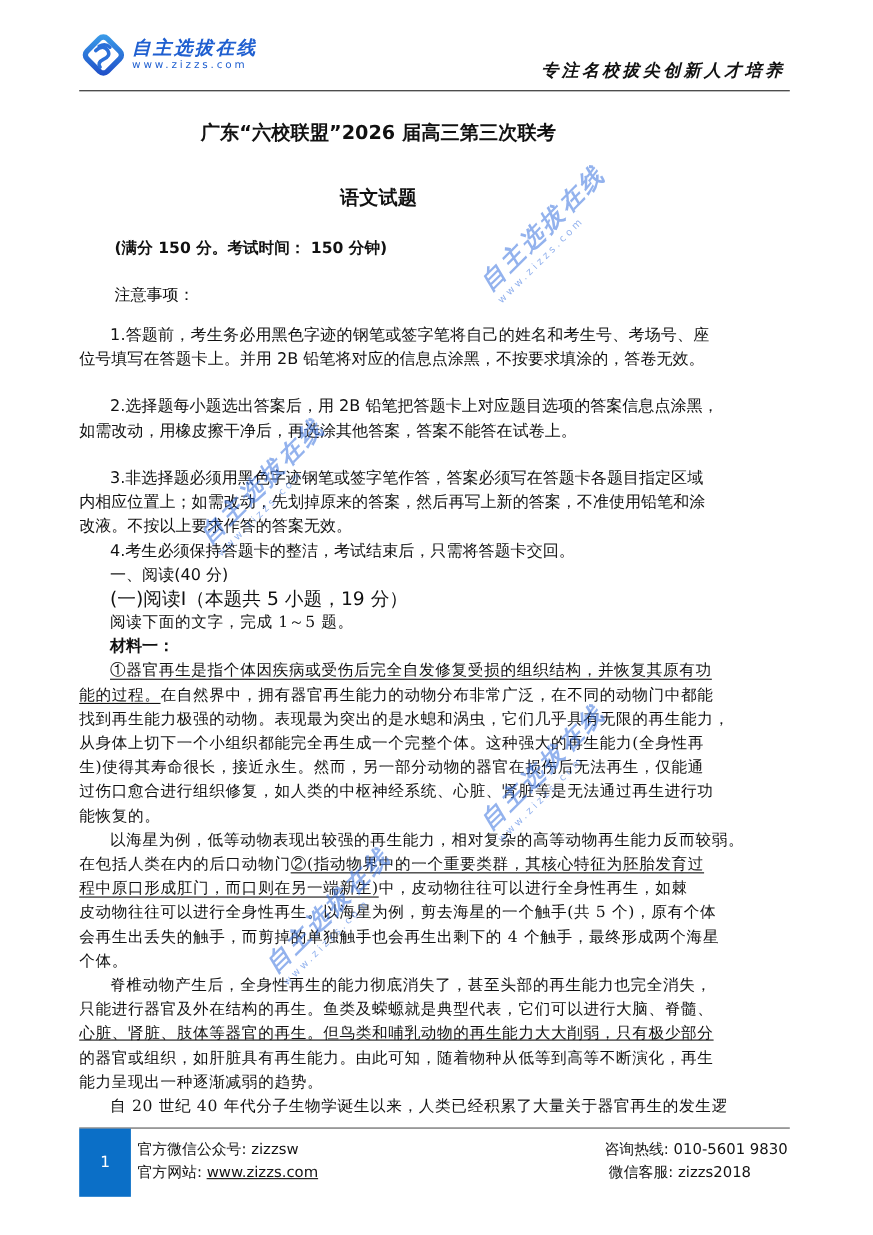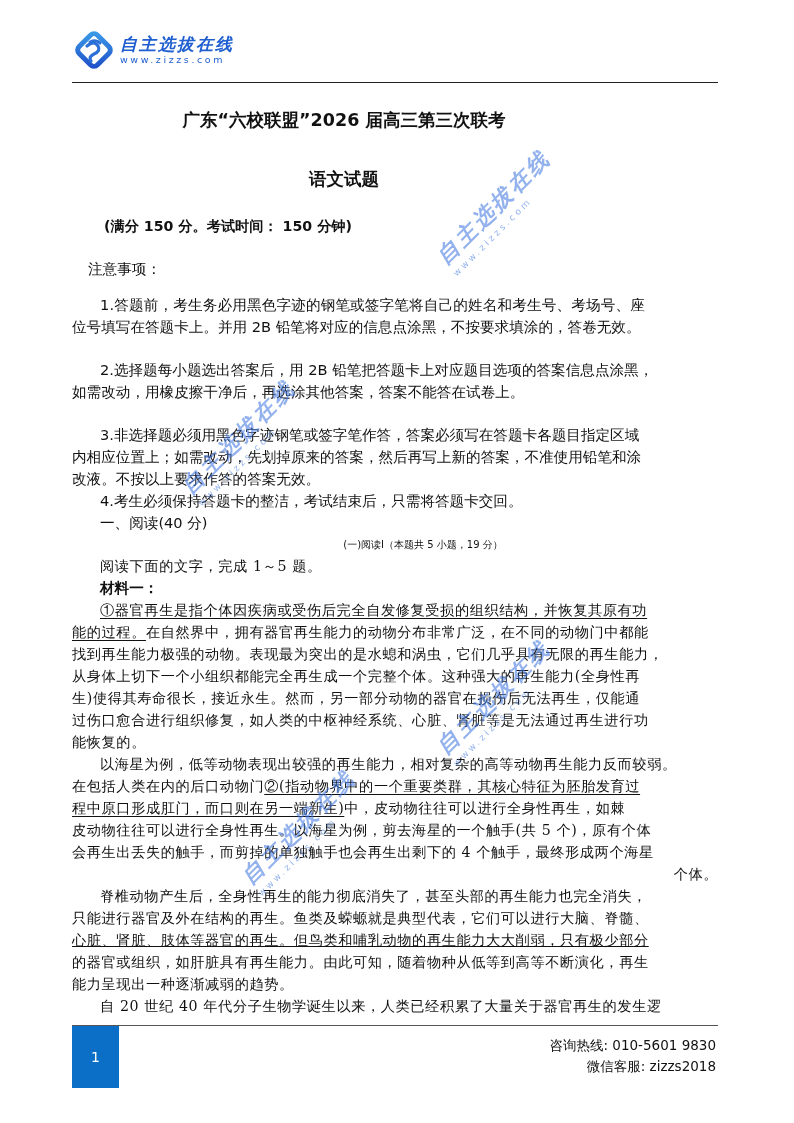--- a/index.html
+++ b/index.html
@@ -42,60 +42,61 @@
       </defs>
       <rect x="7" y="7" width="26" height="26" rx="5" transform="rotate(45 20 20)" fill="none" stroke="url(#lg)" stroke-width="5"></rect>
       <path d="M13 16 Q20 10 24 16 Q27 21 20 24 Q14 27 17 31" fill="none" stroke="#2b6fd8" stroke-width="3.2" stroke-linecap="round"></path>
       <path d="M16 12 Q22 9 26 13" fill="none" stroke="#2b6fd8" stroke-width="3" stroke-linecap="round"></path>
     </svg>
     <div class="logo-text">
       <div class="logo-cn">自主选拔在线</div>
       <div class="logo-url">www.zizzs.com</div>
     </div>
   </div>
+  <div class="slogan">专注名校拔尖创新人才培养</div>
 </div>
 
 <div class="title t1">广东“六校联盟”2026 届高三第三次联考</div>
 <div class="title t2">语文试题</div>
 
 <div class="line bold" style="top:215px; left:104px; font-size:14.2px;">(满分 150 分。考试时间：  150 分钟)</div>
 
-<div class="line" style="top:258px; left:88px;">注意事项：</div>
+<div class="line" style="top:258px; left:104px;">注意事项：</div>
 
 <div class="line indent" style="top:294px; letter-spacing:0.15px;">1.答题前，考生务必用黑色字迹的钢笔或签字笔将自己的姓名和考生号、考场号、座</div>
 <div class="line" style="top:316px;">位号填写在答题卡上。并用 2B 铅笔将对应的信息点涂黑，不按要求填涂的，答卷无效。</div>
 
 <div class="line indent" style="top:359px;">2.选择题每小题选出答案后，用 2B 铅笔把答题卡上对应题目选项的答案信息点涂黑，</div>
 <div class="line" style="top:381px;">如需改动，用橡皮擦干净后，再选涂其他答案，答案不能答在试卷上。</div>
 
 <div class="line indent" style="top:424px;">3.非选择题必须用黑色字迹钢笔或签字笔作答，答案必须写在答题卡各题目指定区域</div>
 <div class="line" style="top:446px;">内相应位置上；如需改动，先划掉原来的答案，然后再写上新的答案，不准使用铅笔和涂</div>
 <div class="line" style="top:468px;">改液。不按以上要求作答的答案无效。</div>
 
 <div class="line indent" style="top:490px;">4.考生必须保持答题卡的整洁，考试结束后，只需将答题卡交回。</div>
 
 <div class="line indent" style="top:512px;">一、阅读(40 分)</div>
-<div class="line indent" style="top:534px; font-size:10px;text-align:center;">(一)阅读Ⅰ（本题共 5 小题，19 分）</div>
+<div class="line indent" style="top:534px; font-size:17px;">(一)阅读Ⅰ（本题共 5 小题，19 分）</div>
 <div class="line indent serif" style="top:555px;">阅读下面的文字，完成 1～5 题。</div>
 <div class="line indent bold" style="top:577px;">材料一：</div>
 
 <div class="line indent serif" style="top:599px;"><span class="ul">①器官再生是指个体因疾病或受伤后完全自发修复受损的组织结构，并恢复其原有功</span></div>
 <div class="line serif" style="top:621px;"><span class="ul">能的过程。</span><span>在自然界中，拥有器官再生能力的动物分布非常广泛，在不同的动物门中都能</span></div>
 <div class="line serif" style="top:643px;">找到再生能力极强的动物。表现最为突出的是水螅和涡虫，它们几乎具有无限的再生能力，</div>
 <div class="line serif" style="top:665px;">从身体上切下一个小组织都能完全再生成一个完整个体。这种强大的再生能力(全身性再</div>
 <div class="line serif" style="top:687px;">生)使得其寿命很长，接近永生。然而，另一部分动物的器官在损伤后无法再生，仅能通</div>
 <div class="line serif" style="top:709px;">过伤口愈合进行组织修复，如人类的中枢神经系统、心脏、肾脏等是无法通过再生进行功</div>
 <div class="line serif" style="top:731px;">能恢复的。</div>
 
 <div class="line indent serif" style="top:753px;">以海星为例，低等动物表现出较强的再生能力，相对复杂的高等动物再生能力反而较弱。</div>
 <div class="line serif" style="top:775px;"><span>在包括人类在内的后口动物门</span><span class="ul">②(指动物界中的一个重要类群，其核心特征为胚胎发育过</span></div>
 <div class="line serif" style="top:797px;"><span class="ul">程中原口形成肛门，而口则在另一端新生)</span><span>中，皮动物往往可以进行全身性再生，如棘</span></div>
 <div class="line serif" style="top:819px;">皮动物往往可以进行全身性再生。以海星为例，剪去海星的一个触手(共 5 个)，原有个体</div>
 <div class="line serif" style="top:841px;">会再生出丢失的触手，而剪掉的单独触手也会再生出剩下的 4 个触手，最终形成两个海星</div>
-<div class="line serif" style="top:863px;text-align:right;">个体。</div>
+<div class="line serif" style="top:863px;">个体。</div>
 
 <div class="line indent serif" style="top:885px;">脊椎动物产生后，全身性再生的能力彻底消失了，甚至头部的再生能力也完全消失，</div>
 <div class="line serif" style="top:907px;">只能进行器官及外在结构的再生。鱼类及蝾螈就是典型代表，它们可以进行大脑、脊髓、</div>
 <div class="line serif" style="top:929px;text-decoration:underline;">心脏、肾脏、肢体等器官的再生。但鸟类和哺乳动物的再生能力大大削弱，只有极少部分</div>
 <div class="line serif" style="top:951px;">的器官或组织，如肝脏具有再生能力。由此可知，随着物种从低等到高等不断演化，再生</div>
 <div class="line serif" style="top:973px;">能力呈现出一种逐渐减弱的趋势。</div>
 
 <div class="line indent serif" style="top:995px;">自 20 世纪 40 年代分子生物学诞生以来，人类已经积累了大量关于器官再生的发生逻</div>
 
 <div class="wm" style="left:430px; top:250px; transform:rotate(-45deg); transform-origin:left top;">
@@ -110,17 +111,21 @@
   <div class="wm-text">自主选拔在线</div>
   <div class="wm-url">www.zizzs.com</div>
 </div>
 <div class="wm" style="left:235px; top:870px; transform:rotate(-45deg); transform-origin:left top;">
   <div class="wm-text">自主选拔在线</div>
   <div class="wm-url">www.zizzs.com</div>
 </div>
 
 <div class="footer">
   <div class="page-num">1</div>
+  <div class="f-left">
+    <div>官方微信公众号: zizzsw</div>
+    <div><span>官方网站: </span><a class="f-link">www.zizzs.com</a></div>
+  </div>
   <div class="f-right">
     <div>咨询热线: 010-5601 9830</div>
-    <div style="padding-left:4px;text-align:right;">微信客服: zizzs2018</div>
+    <div style="padding-left:4px;">微信客服: zizzs2018</div>
   </div>
 </div>
 
 </body></html>

